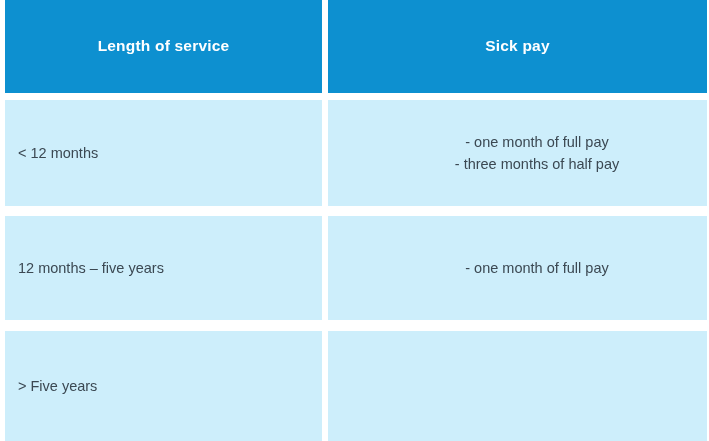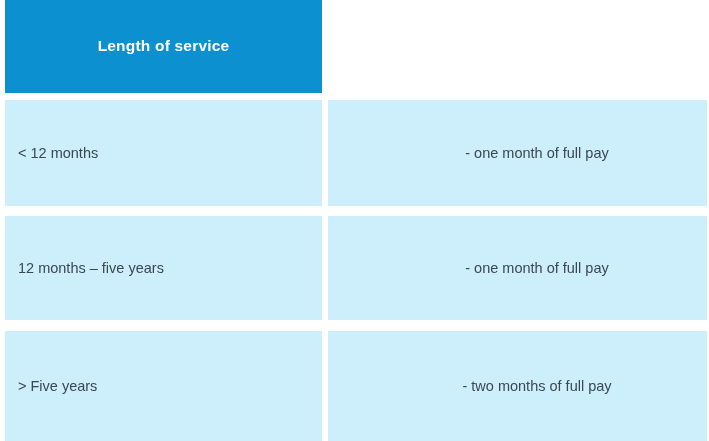--- a/index.html
+++ b/index.html
@@ -99,29 +99,33 @@
 </style>
 </head>
 <body>
 
 <div id="sick-pay-table">
 
   <div class="table-row header-row">
     <div class="cell col-left">
       <span class="header-text">Length of service</span>
     </div>
+    <div class="cell col-right">
+      <span class="header-text">Sick pay</span>
+    </div>
   </div>
 
   <div class="table-row body-row row-1">
     <div class="cell col-left">
       <span class="cell-text">&lt; 12 months</span>
     </div>
     <div class="cell col-right">
       <span class="cell-text centered">
         <span class="line">- one month of full pay</span>
+        <span class="line">- three months of half pay</span>
       </span>
     </div>
   </div>
 
   <div class="table-row body-row row-2">
     <div class="cell col-left">
       <span class="cell-text">12 months – five years</span>
     </div>
     <div class="cell col-right">
       <span class="cell-text centered">
@@ -129,18 +133,17 @@
       </span>
     </div>
   </div>
 
   <div class="table-row body-row row-3">
     <div class="cell col-left">
       <span class="cell-text">&gt; Five years</span>
     </div>
     <div class="cell col-right">
       <span class="cell-text centered">
-        <span class="line">- two months of full pay</span>
       </span>
     </div>
   </div>
 
 </div>
 
 </body></html>

